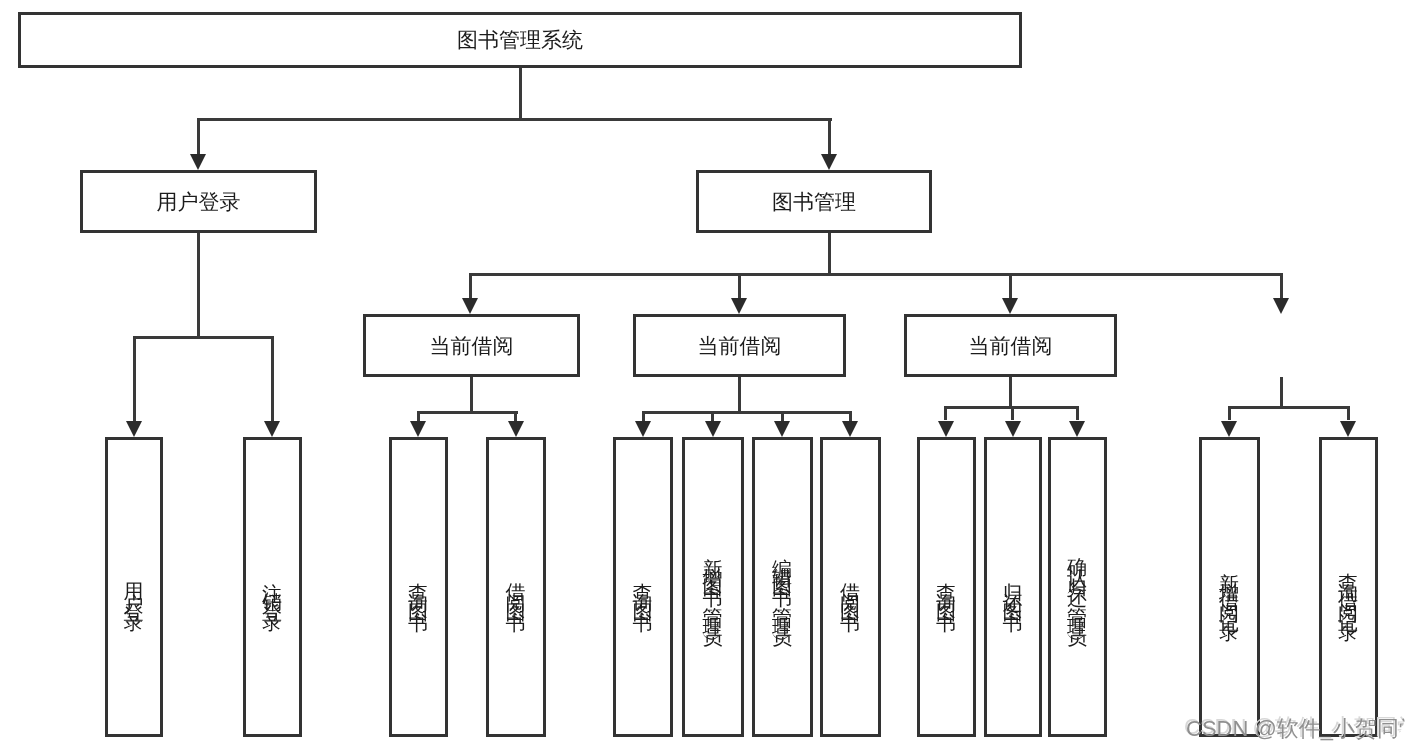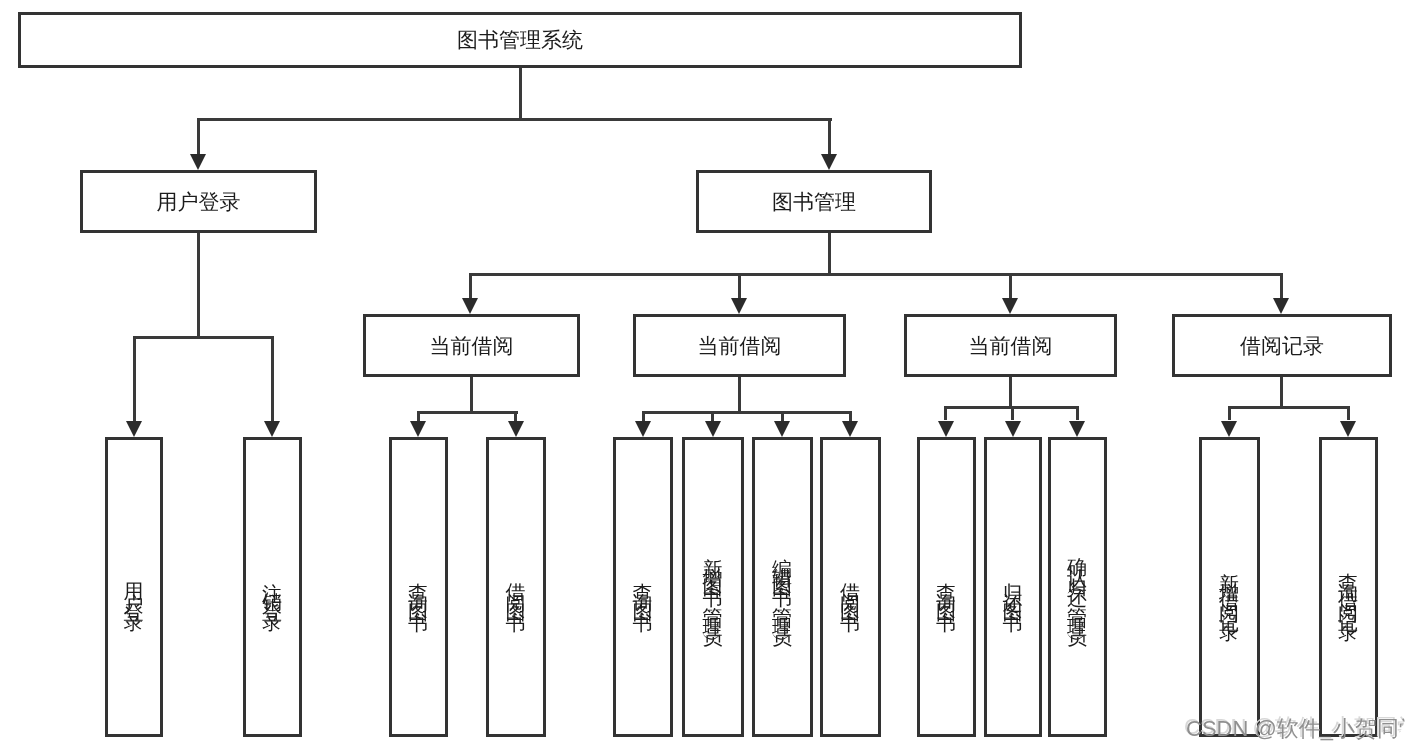--- a/index.html
+++ b/index.html
@@ -59,21 +59,20 @@
   <div class="v" style="left:738px;top:273px;height:26px"></div>
   <div class="arrow" style="left:731px;top:298px"></div>
   <div class="v" style="left:1009px;top:273px;height:26px"></div>
   <div class="arrow" style="left:1002px;top:298px"></div>
   <div class="v" style="left:1280px;top:273px;height:26px"></div>
   <div class="arrow" style="left:1273px;top:298px"></div>
 
   <div class="box" style="left:363px;top:314px;width:217px;height:63px">当前借阅</div>
   <div class="box" style="left:633px;top:314px;width:213px;height:63px">当前借阅</div>
   <div class="box" style="left:904px;top:314px;width:213px;height:63px">当前借阅</div>
-  <div class="box" style="left:1172px;top:314px;width:220px;height:63px">借阅记录</div>
 
   <div class="v" style="left:470px;top:377px;height:36px"></div>
   <div class="h" style="left:417px;top:411px;width:101px"></div>
   <div class="v" style="left:417px;top:411px;height:11px"></div>
   <div class="arrow" style="left:410px;top:421px"></div>
   <div class="v" style="left:514px;top:411px;height:11px"></div>
   <div class="arrow" style="left:508px;top:421px"></div>
 
   <div class="v" style="left:738px;top:377px;height:36px"></div>
   <div class="h" style="left:642px;top:411px;width:209px"></div>

